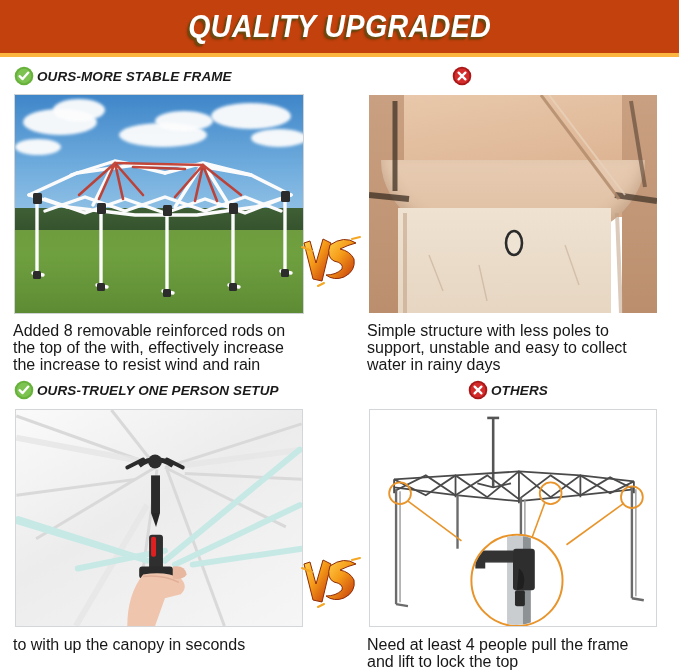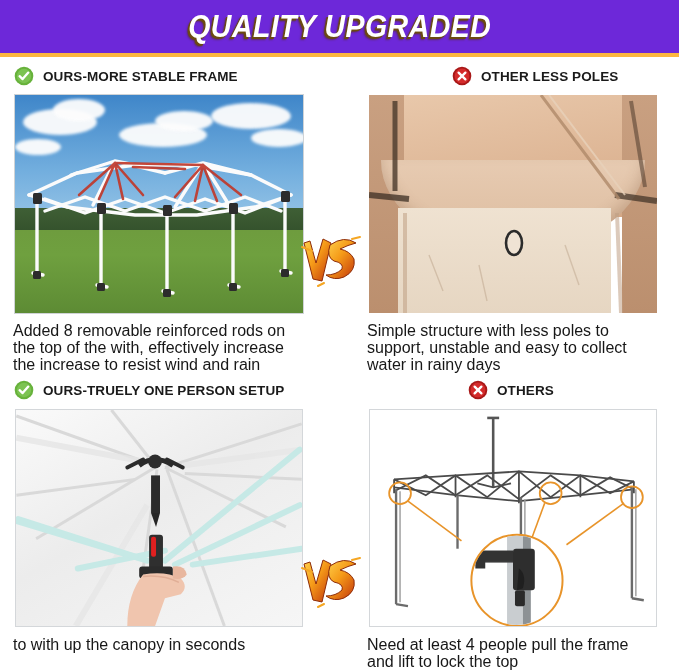--- a/index.html
+++ b/index.html
@@ -14,21 +14,21 @@
     overflow: hidden;
     position: relative;
   }
 
   
   .banner {
     position: absolute;
     left: 0; top: 0;
     width: 679px;
     height: 53px;
-    background: #6d28d9;
+    background: #c2410c;
     display: flex;
     align-items: center;
     justify-content: center;
   }
   .banner-underline {
     position: absolute;
     left: 0; top: 53px;
     width: 679px;
     height: 4px;
     background: #fcb63f;
@@ -56,24 +56,25 @@
     width: 334px;
   }
   .cell-tl { left: 6px;   top: 6px; }
   .cell-tr { left: 360px; top: 6px; }
   .cell-bl { left: 6px;   top: 320px; }
   .cell-br { left: 360px; top: 320px; }
 
   .cell-head {
     display: flex;
     align-items: center;
-    gap: 9px;
+    gap: 3px;
     height: 26px;
     padding-left: 16px;
     box-sizing: border-box;
+    font-style: italic;
   }
   .cell-head.tight { padding-left: 8px; }
   .cell-head.indent { padding-left: 92px; }
   .cell-head.indent2 { padding-left: 108px; }
 
   .badge-icon { width: 20px; height: 20px; flex: 0 0 20px; display:block; }
 
   .cell-title {
     font-size: 13.5px;
     font-weight: bold;
@@ -242,21 +243,20 @@
     </div>
   </div>
 
   <div class="cell cell-tr">
     <div class="cell-head indent">
       <svg class="badge-icon" viewBox="0 0 20 20">
         <circle cx="10" cy="10" r="9.3" fill="#a81818"></circle>
         <circle cx="10" cy="10" r="7.4" fill="#d42b2b"></circle>
         <path d="M6.6 6.6 L13.4 13.4 M13.4 6.6 L6.6 13.4" stroke="#ffffff" stroke-width="2.3" stroke-linecap="round"></path>
       </svg>
-      <span class="cell-title">OTHER LESS POLES</span>
     </div>
 
     <div class="photo">
       <div class="tan-top"></div>
       <div class="tan-side" style="left:0;"></div>
       <div class="tan-side" style="right:0;"></div>
       <div class="tan-sag"></div>
       <div class="tan-wall"></div>
       <svg viewBox="0 0 288 218" style="position:absolute;inset:0;width:100%;height:100%">
         <path d="M26 6 L26 96" stroke="#4b3a2c" stroke-width="5" opacity=".8"></path>

